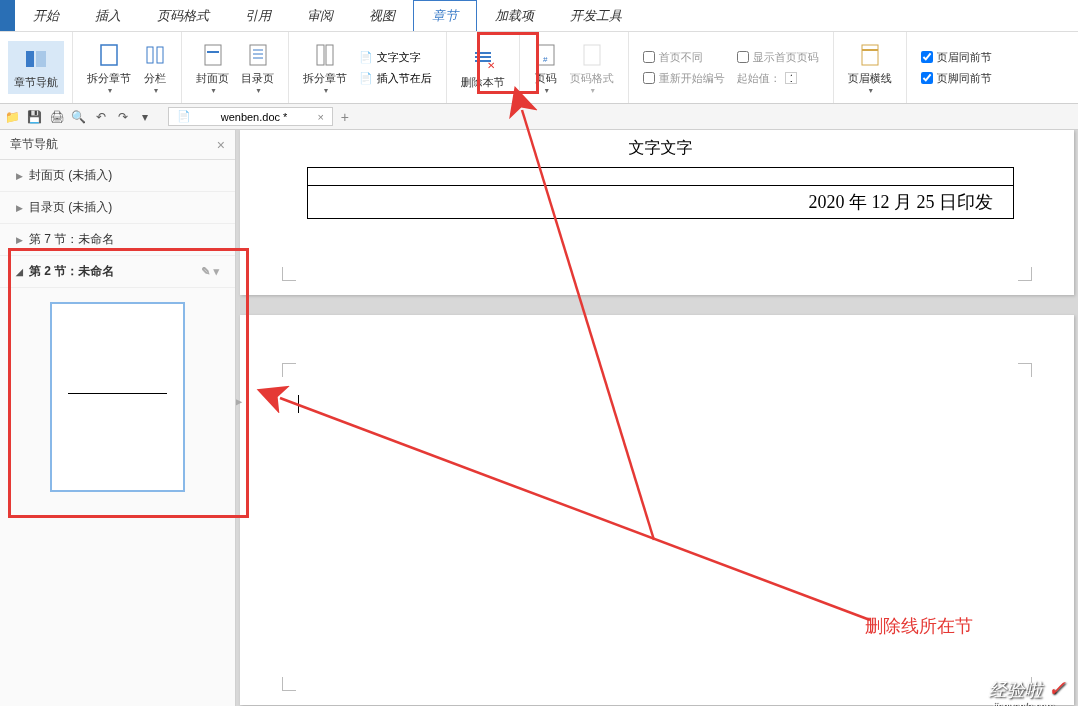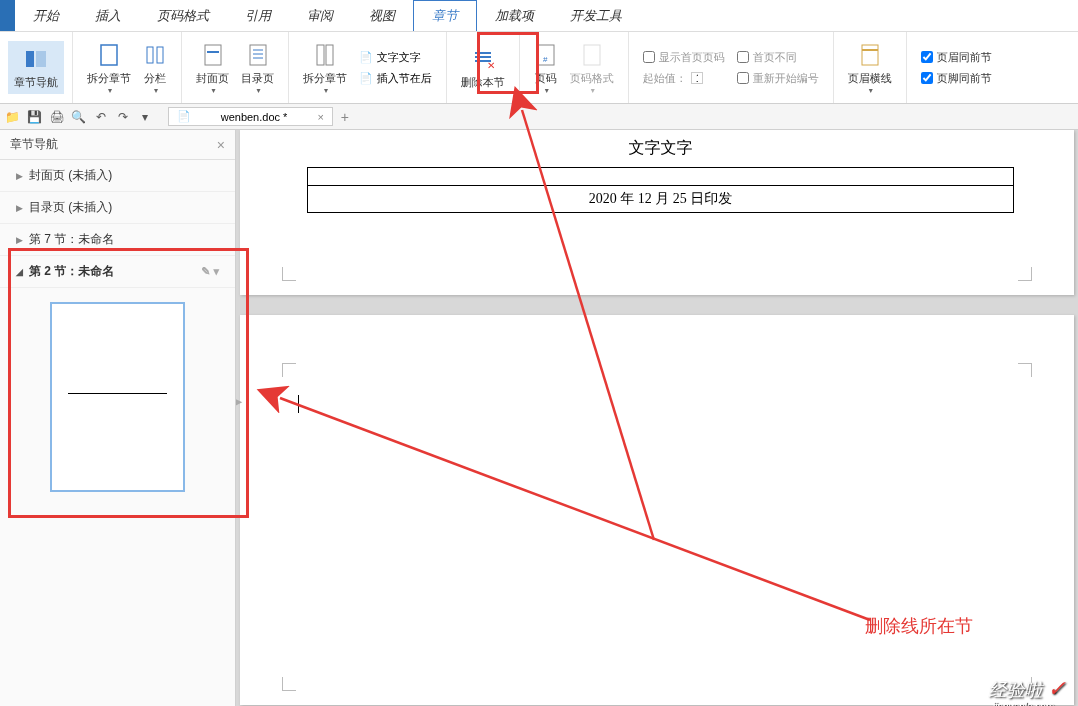--- a/index.html
+++ b/index.html
@@ -44,21 +44,21 @@
     .thumbnail-area { padding: 14px; }
     .thumbnail { width: 135px; height: 190px; background: #fff; border: 2px solid #88b8e8; margin: 0 auto; position: relative; }
     .thumbnail-line { position: absolute; top: 48%; left: 12%; width: 76%; height: 1px; background: #000; }
     
     .doc-area { flex: 1; background: #d8d8d8; overflow: hidden; padding: 0 4px; position: relative; }
     .page { background: #fff; margin: 0 0 20px 0; box-shadow: 1px 1px 3px rgba(0,0,0,0.2); position: relative; padding-left: 7px; }
     .page1 { height: 165px; }
     .page2 { height: 390px; }
     .page-header-text { text-align: center; font-family: "KaiTi", serif; font-size: 16px; padding-top: 8px; }
     .page-table { margin: 8px 60px; border: 1px solid #000; }
-    .page-table-row { padding: 4px 20px; text-align: center; font-family: "KaiTi", serif; font-size: 14px; }
+    .page-table-row { padding: 4px 20px; text-align: right; font-family: "KaiTi", serif; font-size: 18px; }
     .corner { position: absolute; width: 14px; height: 14px; border: 1px solid #bbb; }
     .corner.tl { border-right: none; border-bottom: none; }
     .corner.tr { border-left: none; border-bottom: none; }
     .corner.bl { border-right: none; border-top: none; }
     .corner.br { border-left: none; border-top: none; }
     .cursor-mark { position: absolute; left: 58px; top: 80px; width: 1px; height: 18px; background: #000; }
     .side-icon { position: absolute; left: -18px; top: 78px; color: #aaa; font-size: 14px; }
     
     .highlight-red { border: 3px solid #e53935; position: absolute; }
     .annotation-text { color: #e53935; font-size: 18px; position: absolute; }
@@ -196,36 +196,36 @@
           </svg>
         </span>
       <span>页码格式</span>
         <span class="dropdown-arrow">▾</span>
     </div>
   </div>
   <div class="ribbon-group">
     <div class="ribbon-inline">
       <label class="checkbox-item">
           <input type="checkbox" style="">
+          <span>首页不同</span>
+        </label>
+      <label class="checkbox-item">
+          <input type="checkbox" style="">
+          <span>重新开始编号</span>
+        </label>
+    </div>
+    <div class="ribbon-inline">
+      <label class="checkbox-item">
+          <input type="checkbox" style="">
           <span>显示首页页码</span>
         </label>
       <div class="checkbox-item">
         <span>起始值：</span>
         <input class="start-input" value="1" style="">
       </div>
-    </div>
-    <div class="ribbon-inline">
-      <label class="checkbox-item">
-          <input type="checkbox" style="">
-          <span>首页不同</span>
-        </label>
-      <label class="checkbox-item">
-          <input type="checkbox" style="">
-          <span>重新开始编号</span>
-        </label>
     </div>
   </div>
   <div class="ribbon-group">
     <div class="ribbon-btn">
       <span class="icon">
           <svg width="20" height="24">
             <rect x="2" y="2" width="16" height="20" fill="none" stroke="#d4a84b"></rect>
             <line x1="2" y1="7" x2="18" y2="7" stroke="#d4a84b" stroke-width="2"></line>
           </svg>
         </span>

